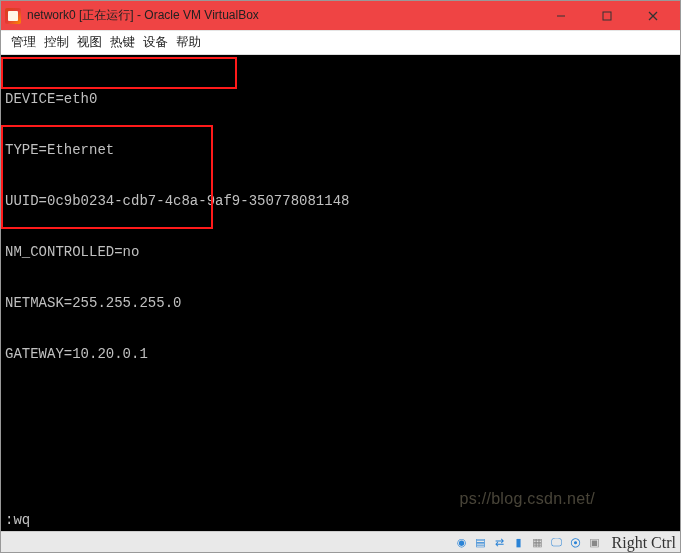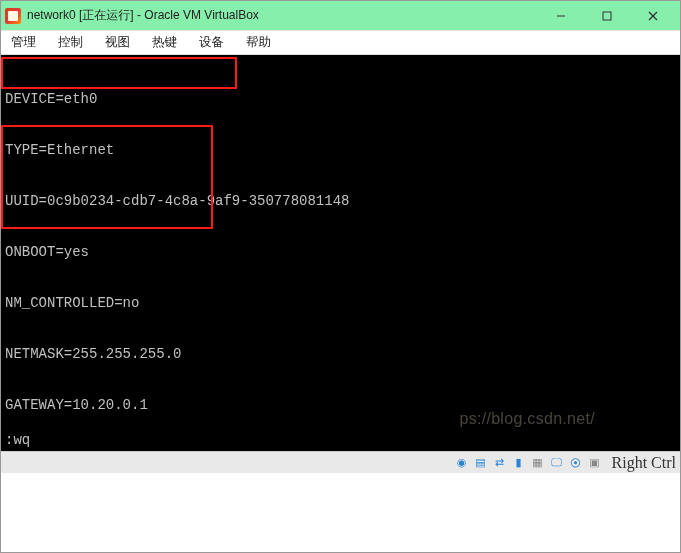--- a/index.html
+++ b/index.html
@@ -6,21 +6,21 @@
     body {
       width: 681px;
       height: 553px;
       font-family: "Microsoft YaHei", "Segoe UI", sans-serif;
       background: #fff;
       overflow: hidden;
       border: 1px solid #999;
     }
     .titlebar {
       height: 30px;
-      background: #86efac;
+      background: #ef4444;
       display: flex;
       align-items: center;
       padding: 0 4px;
       border-bottom: 1px solid #e5e5e5;
     }
     .titlebar .app-icon {
       width: 16px; height: 16px;
       margin-right: 6px;
       background: linear-gradient(135deg, #d84315 0%, #e53935 50%, #fb8c00 100%);
       border-radius: 2px;
@@ -46,31 +46,30 @@
       font-size: 11px;
     }
     .win-btn svg { width: 10px; height: 10px; }
     .menubar {
       height: 24px;
       display: flex;
       align-items: center;
       padding: 0 6px;
       font-size: 12.5px;
       color: #222;
-      gap: 14px;
       border-bottom: 1px solid #ddd;
     }
     .menubar span { padding: 2px 4px; }
     .terminal {
       background: #000;
       color: #c0c0c0;
       font-family: "Consolas", "Courier New", monospace;
       font-size: 14px;
       line-height: 17px;
-      height: 396px;
+      height: 476px;
       padding: 2px 4px;
       position: relative;
       white-space: pre;
     }
     .box1 {
       position: absolute;
       left: 0px; top: 2px;
       width: 236px; height: 32px;
       border: 2px solid #ff1a1a;
       pointer-events: none;
@@ -156,21 +155,20 @@
   <span>视图</span>
   <span>热键</span>
   <span>设备</span>
   <span>帮助</span>
 </div>
 
 <div class="terminal">
   <span class="line">DEVICE=eth0</span>
   <span class="line">TYPE=Ethernet</span>
   <span class="line">UUID=0c9b0234-cdb7-4c8a-9af9-350778081148</span>
-  <span class="line">ONBOOT=yes</span>
   <span class="line">NM_CONTROLLED=no</span>
   <span class="line">NETMASK=255.255.255.0</span>
   <span class="line">GATEWAY=10.20.0.1</span>
   
   
   
   
   
   
   

